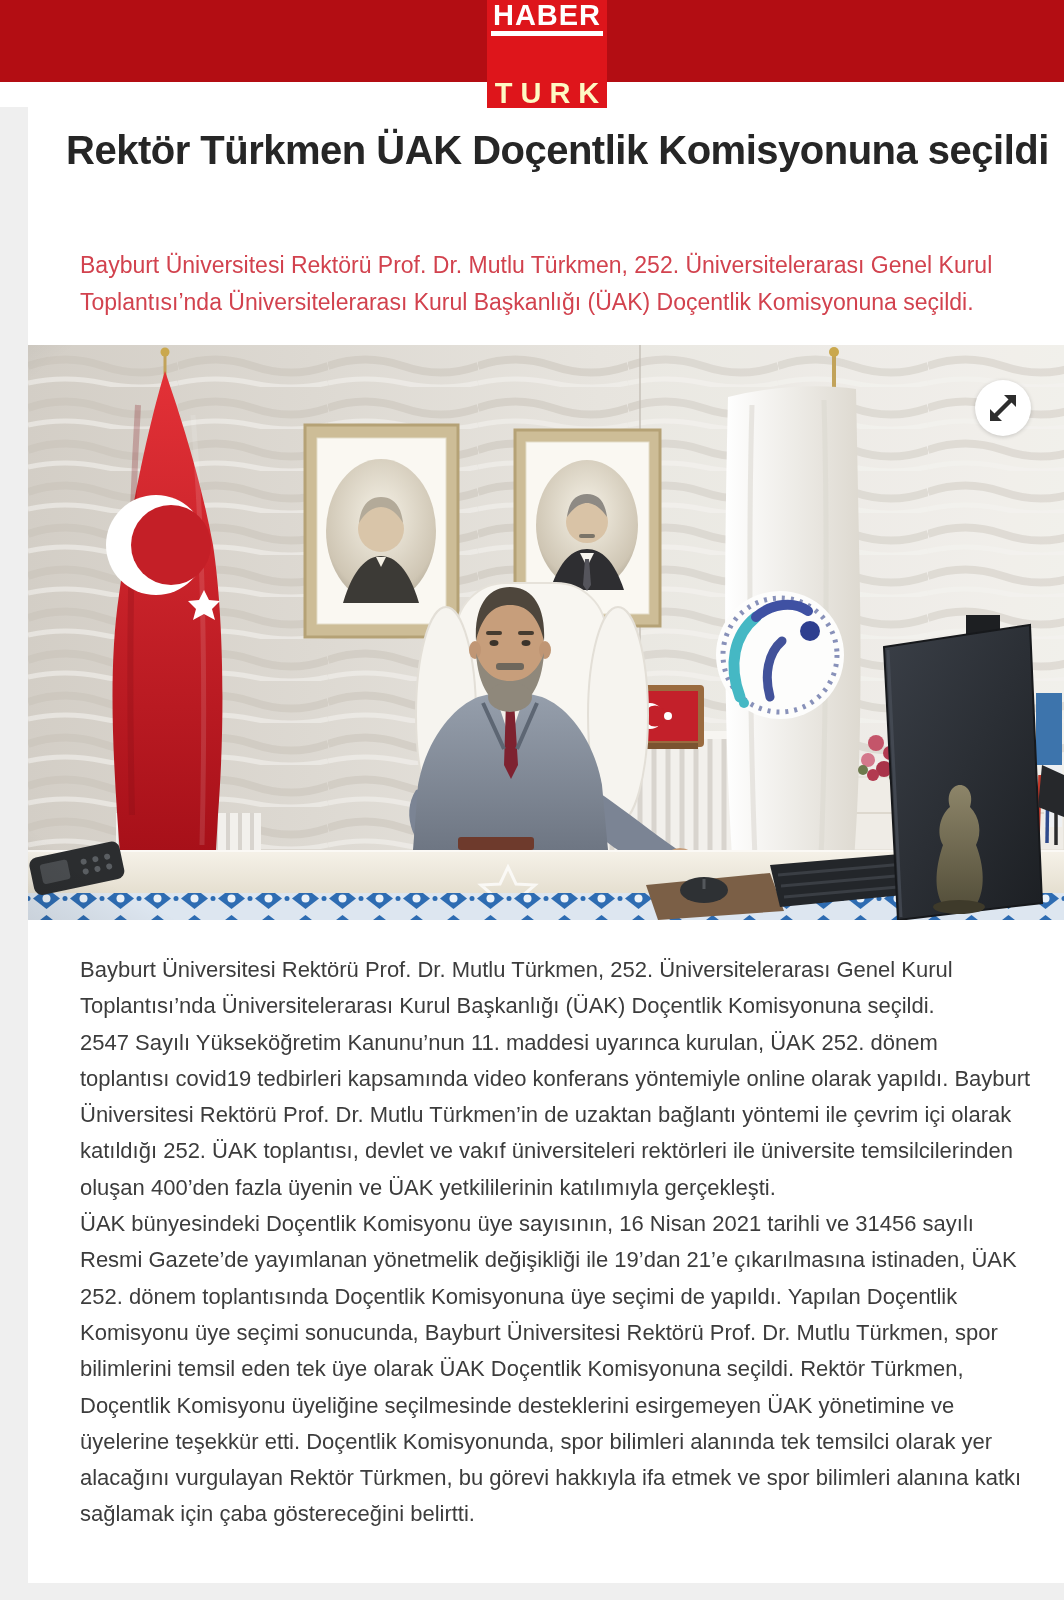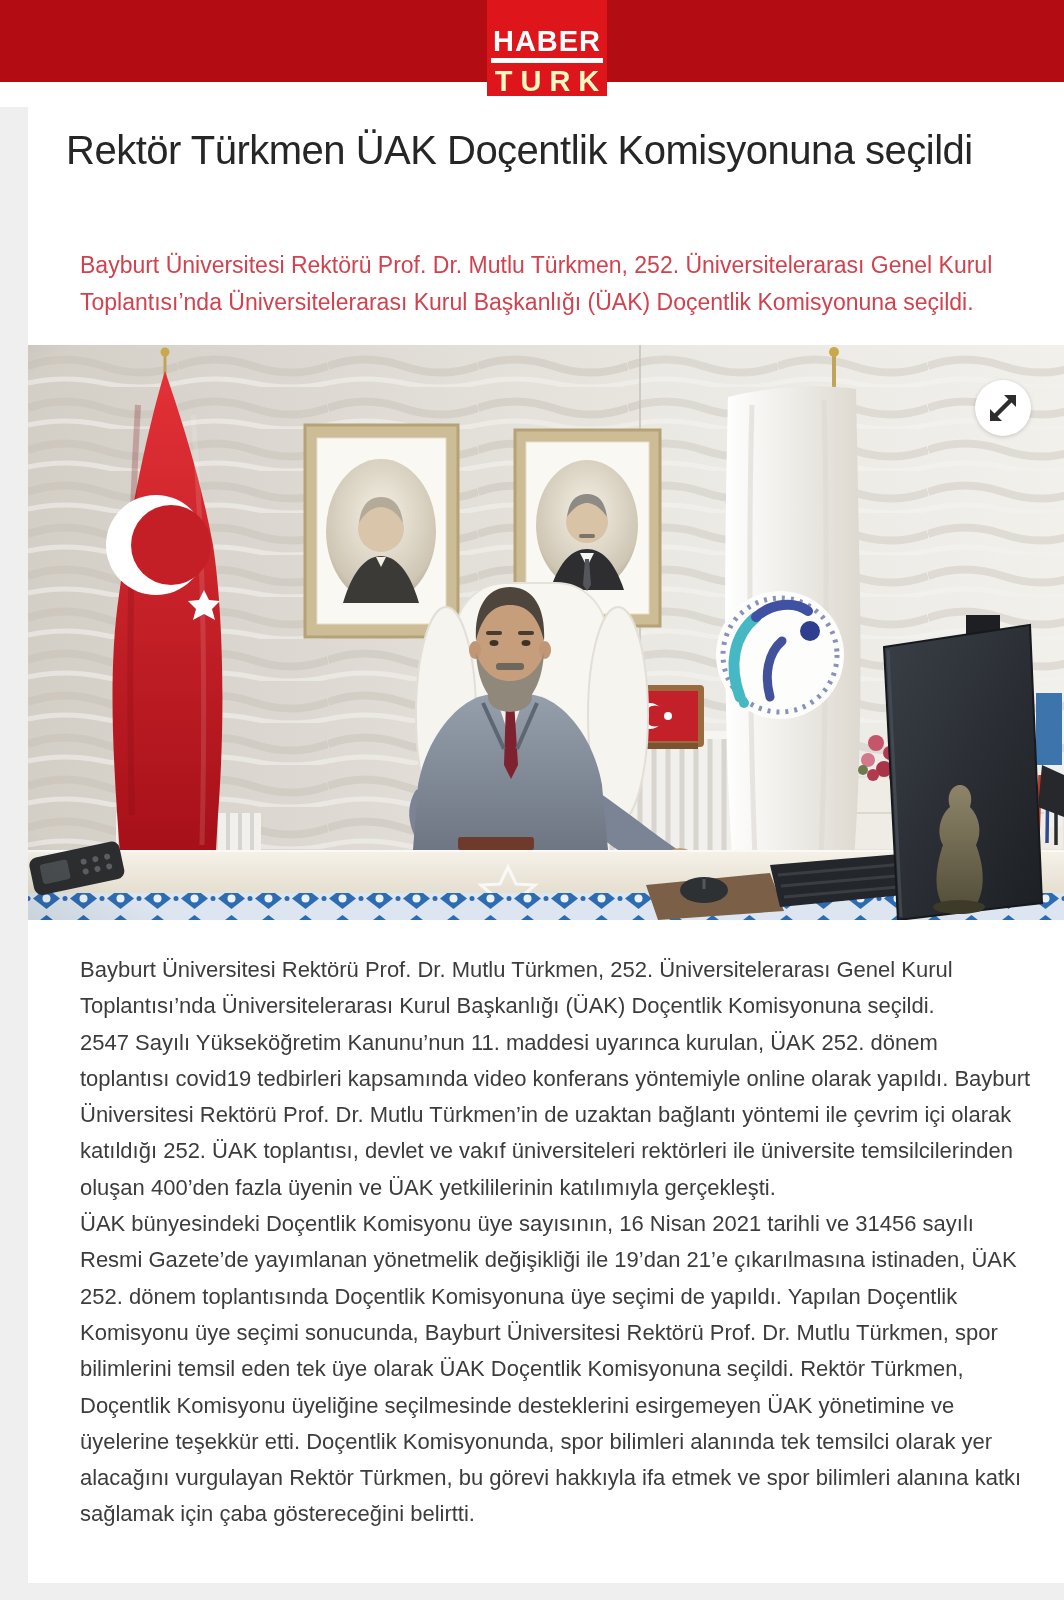--- a/index.html
+++ b/index.html
@@ -1,24 +1,24 @@
 <!DOCTYPE html>
 <html><head>
 <meta charset="utf-8">
 <style>
 *{margin:0;padding:0;box-sizing:border-box}
 body{background:#efefef;font-family:"Liberation Sans",sans-serif;}
 .page{position:relative;width:1064px;height:1600px;overflow:hidden;background:#efefef;}
 .banner{position:absolute;left:0;top:0;width:1064px;height:82px;background:#b30d13;}
 .topstrip{position:absolute;left:0;top:82px;width:1064px;height:25px;background:#fff;}
 .contentbg{position:absolute;left:28px;top:82px;width:1036px;height:1501px;background:#fff;}
-.logo{position:absolute;left:487px;top:0;width:120px;height:96px;background:#de151b;display:flex;flex-direction:column;align-items:center;justify-content:flex-end;cursor:pointer;text-decoration:none;}
+.logo{position:absolute;left:487px;top:0;width:120px;height:108px;background:#de151b;display:flex;flex-direction:column;align-items:center;justify-content:space-between;cursor:pointer;text-decoration:none;}
 .logo .l1{color:#fff;font-weight:700;font-size:29px;letter-spacing:1px;border-bottom:5px solid #fff;padding:0 2px 1px;line-height:1.05;}
 .logo .l2{color:#fef9c3;font-weight:700;font-size:29px;letter-spacing:8px;margin-right:-8px;margin-top:3px;line-height:1.05;}
-h1{position:absolute;left:66px;top:126px;width:992px;font-size:40px;line-height:48px;font-weight:400;color:#262626;letter-spacing:-0.5px;}
+h1{position:absolute;left:66px;top:126px;width:992px;font-size:40px;line-height:48px;font-weight:700;color:#262626;letter-spacing:-0.5px;}
 .subtitle{position:absolute;left:80px;top:247px;width:952px;font-size:23px;line-height:37px;color:#d2424e;}
 .photo{position:absolute;left:28px;top:345px;width:1036px;height:575px;overflow:hidden;}
 .photo svg.scene{display:block;width:1036px;height:575px;}
 .expand{position:absolute;right:33px;top:35px;width:56px;height:56px;border-radius:50%;background:#fff;border:none;display:flex;align-items:center;justify-content:center;cursor:pointer;box-shadow:0 1px 4px rgba(0,0,0,.18);}
 .bodytext{position:absolute;left:80px;top:952px;width:952px;font-size:22px;line-height:36.3px;color:#3c3c3c;}
 .bodytext p{margin:0;}
 </style>
 </head>
 <body>
 

